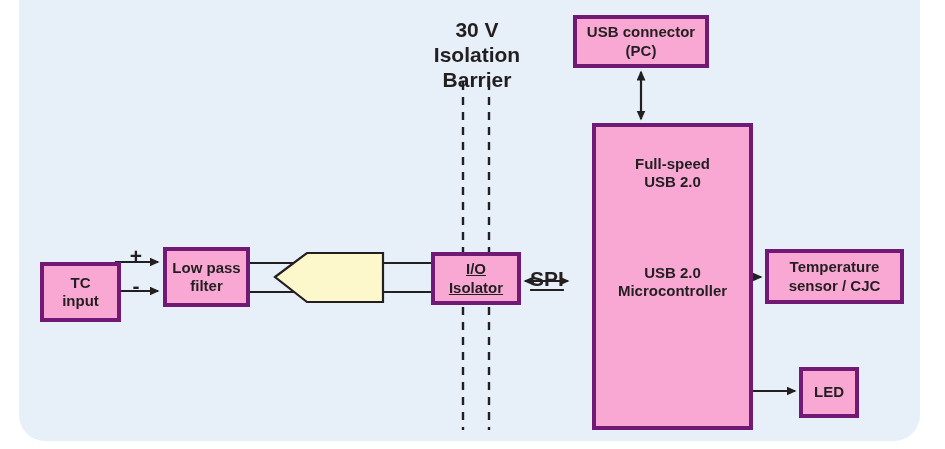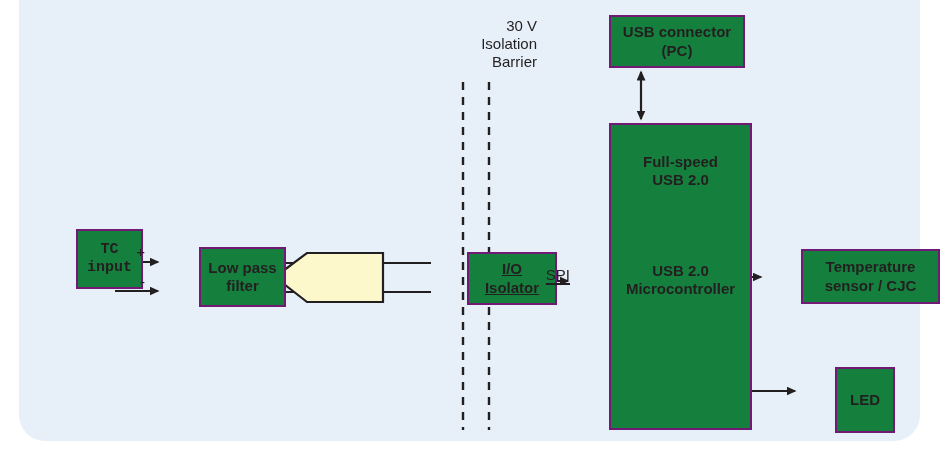--- a/index.html
+++ b/index.html
@@ -7,29 +7,28 @@
     position:relative;width:945px;height:449px;overflow:hidden;
     font-family:"Liberation Sans",sans-serif;color:#231f20;background:#ffffff;
   }
   .panel{
     position:absolute;left:19px;top:0;width:901px;height:441px;
     background:#e7eff9;border-radius:0 0 26px 26px;
   }
   .wires{position:absolute;left:0;top:0;width:945px;height:449px;}
   .block{
     position:absolute;box-sizing:border-box;
-    background:#15803d;border:2px solid #701a75;
+    background:#f9a8d4;border:4px solid #701a75;
     display:flex;align-items:center;justify-content:center;
     font-weight:bold;font-size:15px;line-height:1.22;text-align:center;
     white-space:pre-line;
-    margin-left:36px;
   }
   .lbl{
-    position:absolute;font-weight:normal;font-size:15px;line-height:1.2;
-    text-align:right;white-space:pre-line;
+    position:absolute;font-weight:bold;font-size:21px;line-height:1.2;
+    text-align:center;white-space:pre-line;
   }
   .mcu-text{position:absolute;left:0;width:100%;text-align:center;
     font-weight:bold;font-size:15px;line-height:1.22;white-space:pre-line;}
   .spi-lbl{text-decoration:underline;text-decoration-thickness:2px;text-underline-offset:3px;}
 </style>
 </head>
 <body>
 
 <div class="canvas">
   <div class="panel"></div>
@@ -57,44 +56,44 @@
 
     <line x1="525" y1="281" x2="568" y2="281" stroke="#231f20" stroke-width="2.2" marker-start="url(#ah)" marker-end="url(#ah)"></line>
 
     <line x1="641" y1="72" x2="641" y2="119" stroke="#231f20" stroke-width="2.2" marker-start="url(#ah)" marker-end="url(#ah)"></line>
 
     <line x1="712" y1="277" x2="761" y2="277" stroke="#231f20" stroke-width="2.2" marker-start="url(#ah)" marker-end="url(#ah)"></line>
 
     <line x1="708" y1="391" x2="795" y2="391" stroke="#231f20" stroke-width="2.2" marker-end="url(#ah)"></line>
   </svg>
 
-  <div class="block" style="left:40px;top:229px;width:67px;height:60px;font-family:Liberation Mono, monospace;">TC
+  <div class="block" style="left:40px;top:262px;width:81px;height:60px;">TC
 input</div>
 
   <div class="block" style="left:163px;top:247px;width:87px;height:60px;">Low pass
 filter</div>
 
 
   <div class="block" style="left:431px;top:252px;width:90px;height:53px;text-decoration:underline;">I/O
 Isolator</div>
 
   <div class="block" style="left:573px;top:15px;width:136px;height:53px;">USB connector
 (PC)</div>
 
-  <div class="block" style="left:573px;top:123px;width:143px;height:307px;padding-left:16px;">
+  <div class="block" style="left:592px;top:123px;width:161px;height:307px;padding-left:16px;">
     <span class="mcu-text" style="top:28px;">Full-speed
 USB 2.0</span>
     <span class="mcu-text" style="top:137px;">USB 2.0
 Microcontroller</span>
   </div>
 
   <div class="block" style="left:765px;top:249px;width:139px;height:55px;">Temperature
 sensor / CJC</div>
 
-  <div class="block" style="left:799px;top:367px;width:60px;height:66px;">LED</div>
+  <div class="block" style="left:799px;top:367px;width:60px;height:51px;">LED</div>
 
   <div class="lbl" style="left:417px;top:17px;width:120px;">30 V
 Isolation
 Barrier</div>
 
   <div class="lbl spi-lbl" style="left:524px;top:266px;width:46px;">SPI</div>
 
   <div class="lbl" style="left:127px;top:243px;width:18px;">+</div>
 
   <div class="lbl" style="left:127px;top:273px;width:18px;">-</div>

